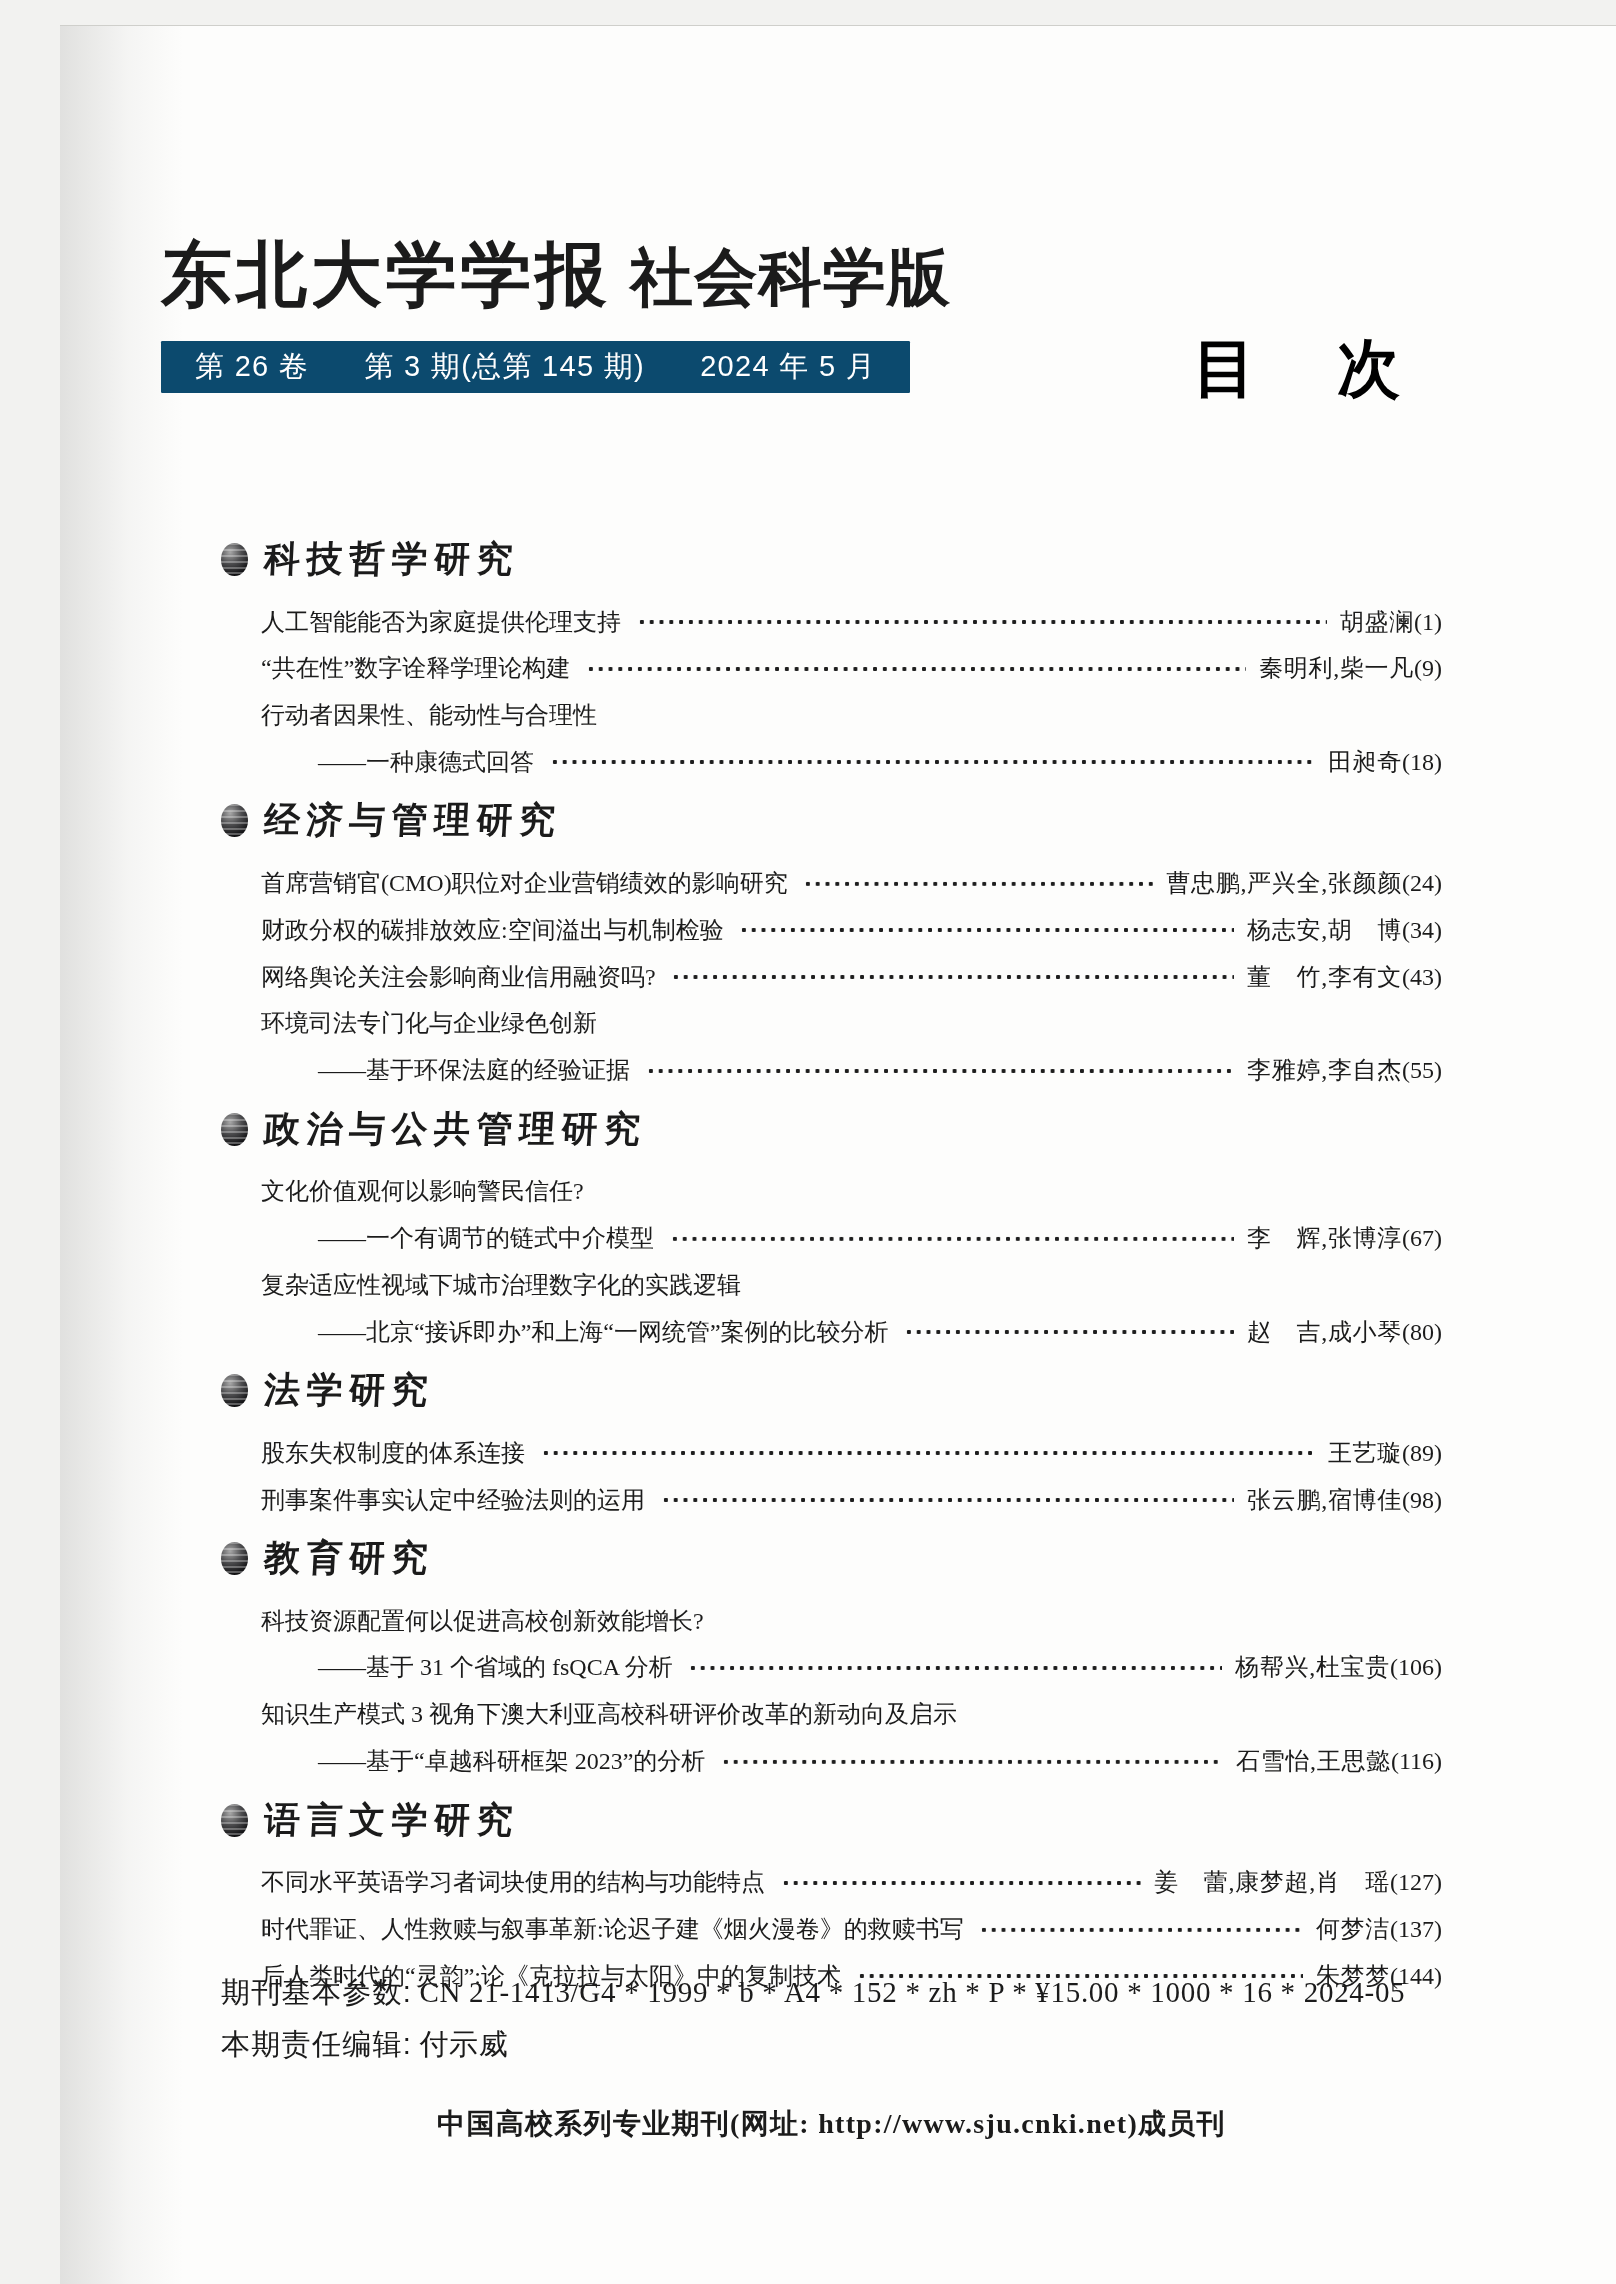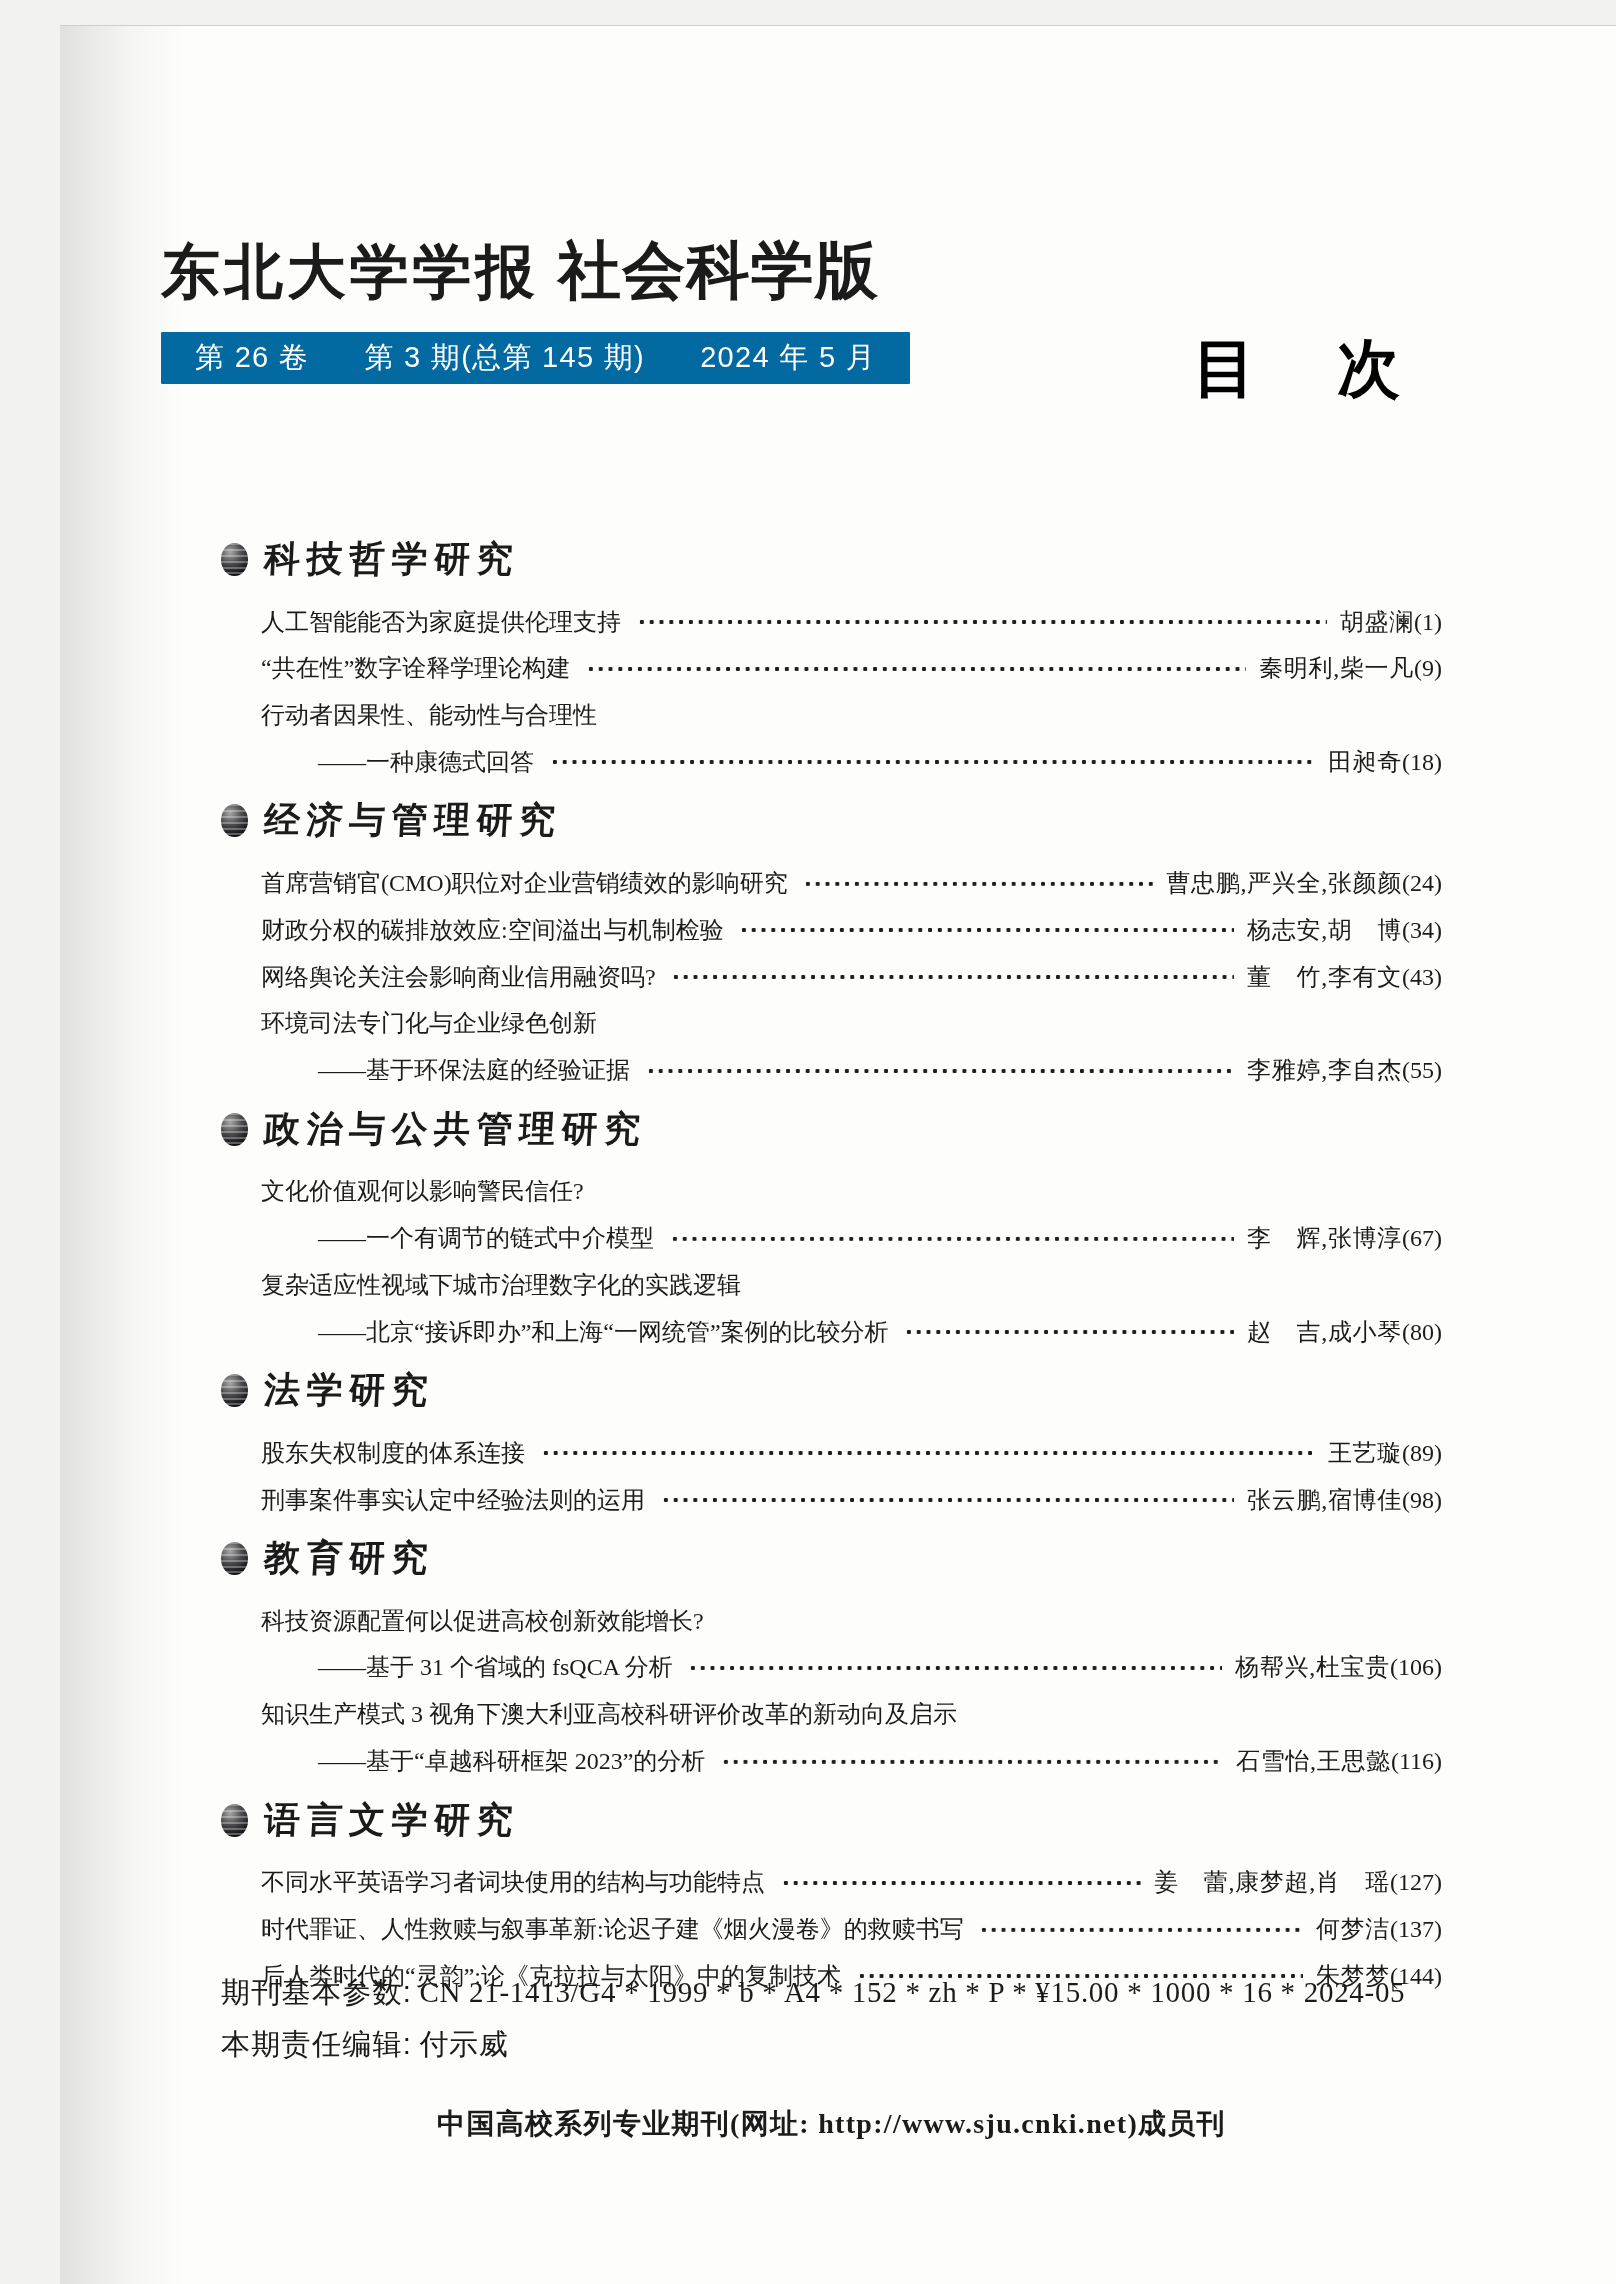--- a/index.html
+++ b/index.html
@@ -21,30 +21,30 @@
     position: absolute; left: 0; top: 0; bottom: 0; width: 124px;
     background: linear-gradient(to right, rgba(110,110,106,0.20), rgba(110,110,106,0.06) 55%, rgba(110,110,106,0));
     pointer-events: none;
   }
   
   .masthead {
     position: absolute; left: 161px; top: 228px;
   }
   .title-line { display: flex; align-items: baseline; gap: 19.5px; }
   .journal-title {
-    font-size: 59px; font-weight: 900; letter-spacing: 3.9px;
+    font-size: 71px; font-weight: 900; letter-spacing: 3.9px;
     font-family: "Liberation Serif", "DejaVu Serif", serif;
   }
   .journal-edition {
     font-size: 63px; font-weight: 700; letter-spacing: 1.3px;
   }
   .issue-bar {
     margin-top: 18px;
     width: 749px; height: 52px;
-    background: #0369a1;
+    background: #0c4a6e;
     color: #ffffff;
     display: flex; align-items: center; justify-content: space-between;
     padding: 0 34px; box-sizing: border-box;
     font-family: "Liberation Sans", "DejaVu Sans", sans-serif;
     font-size: 29px; letter-spacing: 1.3px;
     border-radius: 1.3px;
   }
   .toc-title {
     position: absolute; right: 207px; top: 326px;
     font-size: 63px; font-weight: 900; letter-spacing: 9px;

